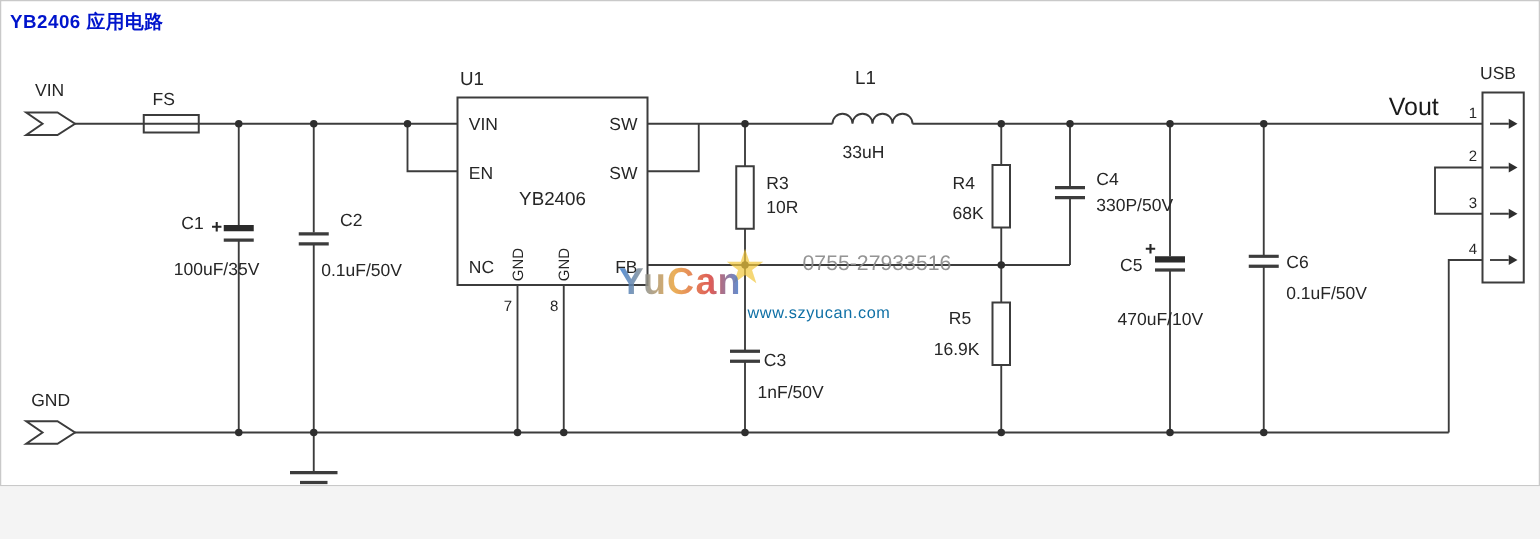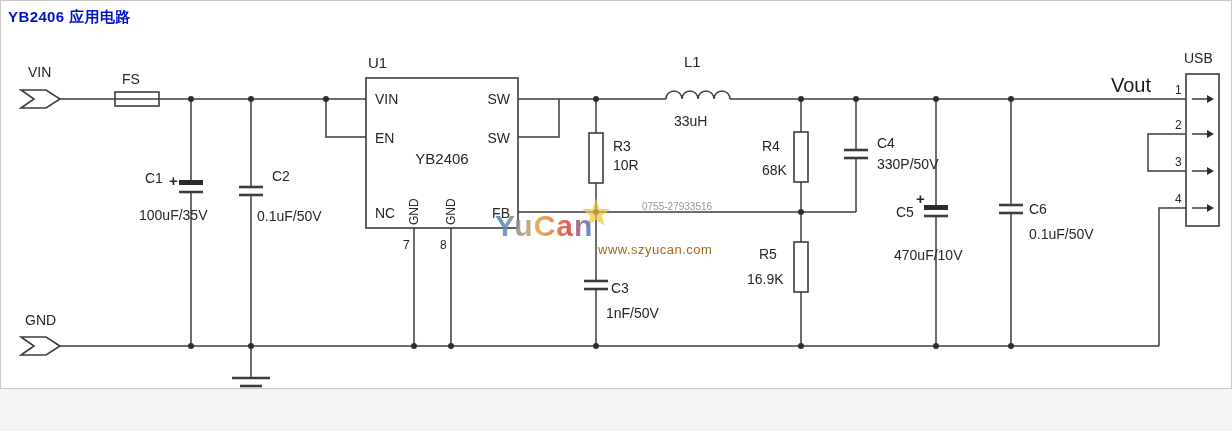--- a/index.html
+++ b/index.html
@@ -16,22 +16,22 @@
   .wire{stroke:#3c3c3c;stroke-width:1.5;fill:none}
   .sym{stroke:#3c3c3c;stroke-width:1.6;fill:#ffffff}
   .plate{stroke:#3c3c3c;stroke-width:2.6}
   .dot{fill:#2e2e2e}
   .wm{position:absolute;pointer-events:none}
   .wm-star{left:578px;top:190px;font-size:38px;color:#f2c73c;opacity:.7}
   .wm-brand{left:494px;top:208px;font-size:30px;font-weight:700;letter-spacing:1px;
     background:linear-gradient(90deg,#3b7fd4 0%,#e8a33d 45%,#d9413c 75%,#3b7fd4 100%);
     -webkit-background-clip:text;background-clip:text;color:#3f7fc1;-webkit-text-fill-color:transparent;opacity:.85}
   .wm-cn{left:633px;top:214px;font-size:20px;font-weight:700;color:#e23a2e;opacity:.85;letter-spacing:2px}
-  .wm-phone{left:641px;top:200px;font-size:10px;color:#8f8f8f;opacity:.95}
-  .wm-url{left:597px;top:241px;font-size:13px;color:#a16207;opacity:.95;letter-spacing:.5px}
+  .wm-phone{left:641px;top:200px;font-size:17px;color:#8f8f8f;opacity:.95}
+  .wm-url{left:597px;top:241px;font-size:13px;color:#0369a1;opacity:.95;letter-spacing:.5px}
 </style>
 </head>
 <body>
 
 <div class="stage">
 
   <div class="title">YB2406 应用电路</div>
 
   <svg width="1232" height="431" viewBox="0 0 1232 431">
 

